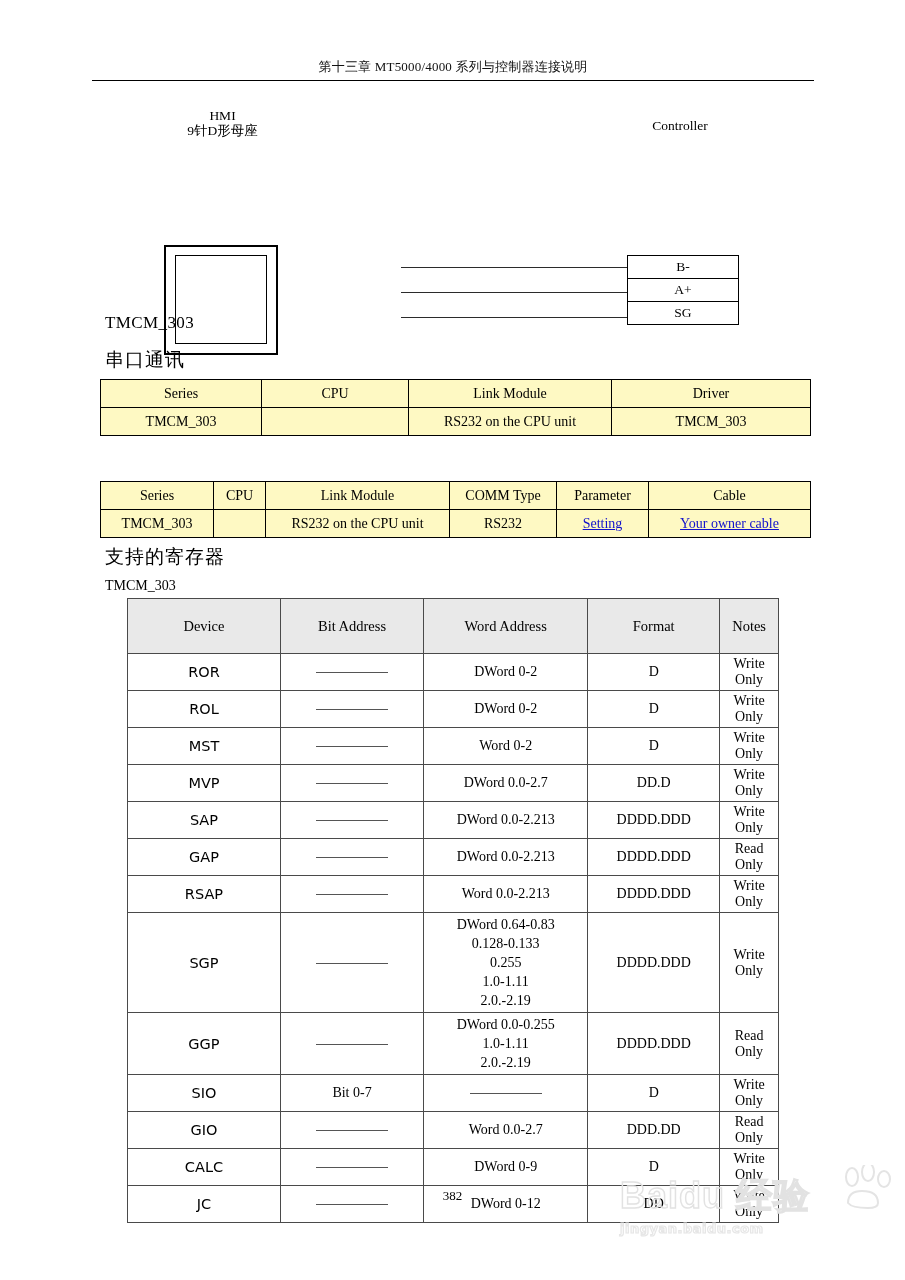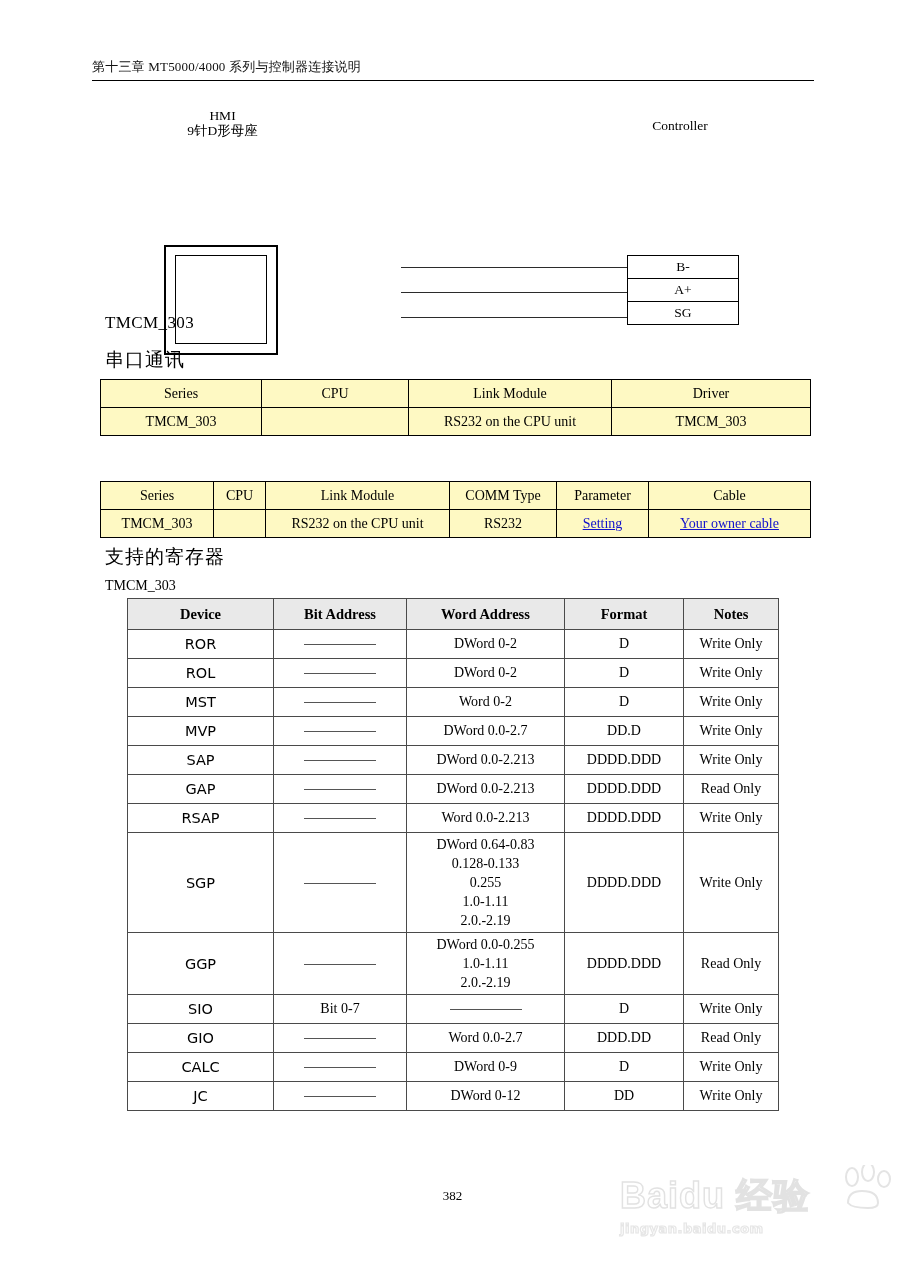--- a/index.html
+++ b/index.html
@@ -15,21 +15,21 @@
     color: #000;
     overflow: hidden;
   }
 
   
   #page-header {
     position: absolute;
     left: 92px;
     top: 58px;
     width: 722px;
-    text-align: left;
+    text-align: center;
   }
   #page-header .hdr-text {
     font-size: 13px;
     letter-spacing: 0.2px;
     color: #111;
     display: block;
     padding-bottom: 4px;
   }
   #page-header .hdr-rule {
     border-bottom: 1.6px solid #000;
@@ -176,24 +176,24 @@
     position: absolute;
     left: 127px;
     top: 598px;
     width: 652px;
     border-collapse: collapse;
     background: #fff;
   }
   #table-registers th {
     background: #e9e9e9;
     border: 1.2px solid #4a4a4a;
-    font-weight: bold;
+    font-weight: normal;
     font-size: 14.5px;
     height: 30px;
-    padding: 0;
+    padding: 12px;
     text-align: center;
   }
   #table-registers td {
     border: 1.2px solid #4a4a4a;
     text-align: center;
     font-size: 14px;
     padding: 2px 0;
     height: 24px;
   }
   #table-registers td.device-cell {

